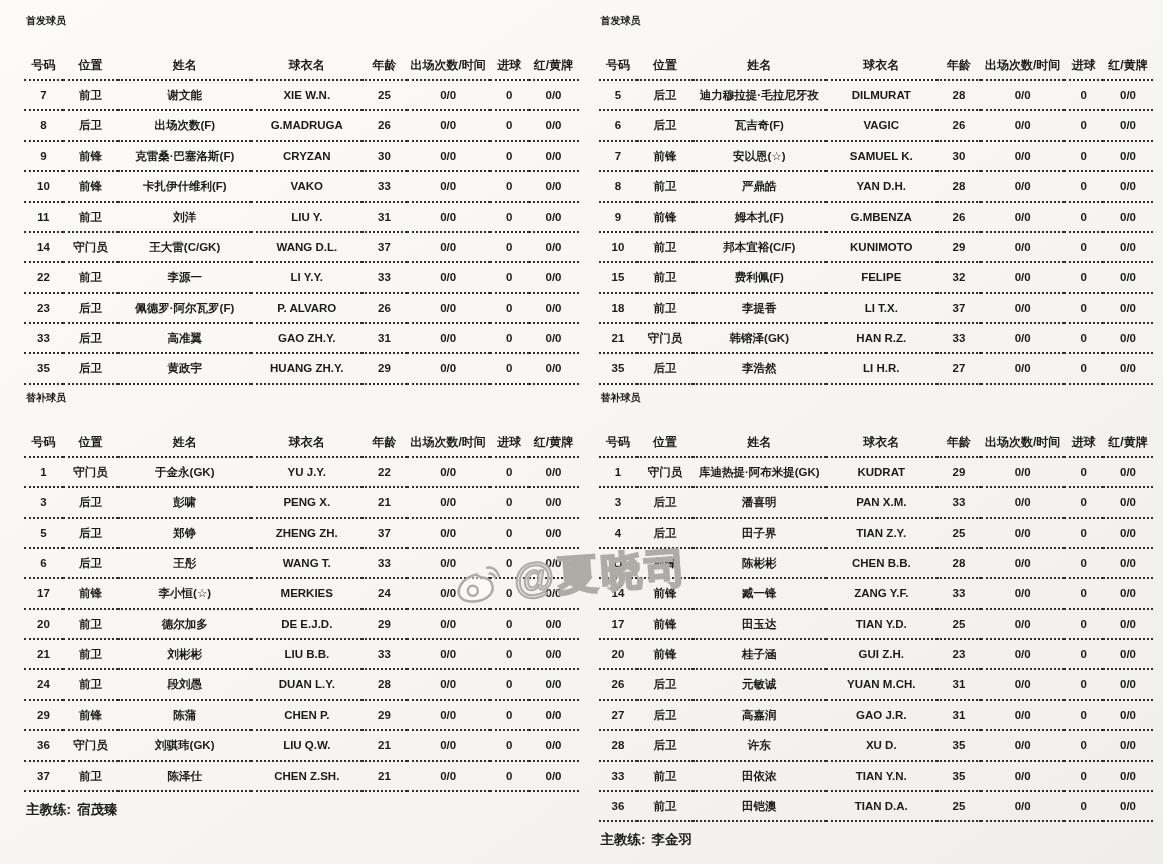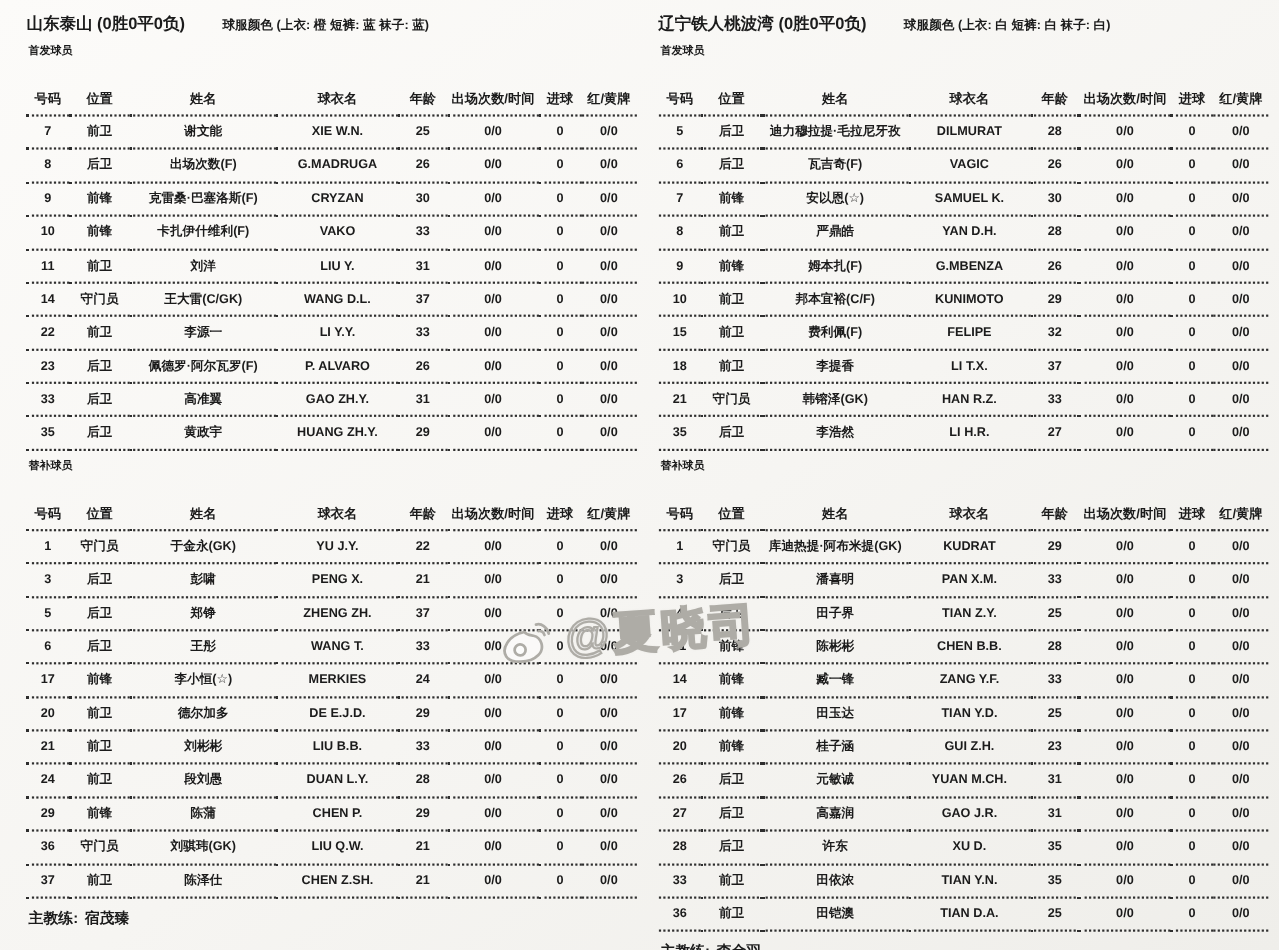--- a/index.html
+++ b/index.html
@@ -46,24 +46,20 @@
     white-space:nowrap;
   }
 </style>
 </head>
 <body>
 
 <div class="page">
   <div class="cols">
 
     <div class="team-col">
-      <div class="team-header">
-        <span class="team-title">山东泰山 (0胜0平0负)</span>
-        <span class="team-kit">球服颜色 (上衣: 橙 短裤: 蓝 袜子: 蓝)</span>
-      </div>
 
       <div class="section-title">首发球员</div>
       <table>
         <colgroup>
             <col style="width:7%">
             <col style="width:10%">
             <col style="width:24%">
             <col style="width:20%">
             <col style="width:8%">
             <col style="width:15%">
@@ -323,24 +319,20 @@
             </tr>
           </tbody>
       </table>
 
       <div class="coach-line">
         <span>主教练:</span><span class="coach-name">宿茂臻</span>
       </div>
     </div>
 
     <div class="team-col">
-      <div class="team-header">
-        <span class="team-title">辽宁铁人桃波湾 (0胜0平0负)</span>
-        <span class="team-kit">球服颜色 (上衣: 白 短裤: 白 袜子: 白)</span>
-      </div>
 
       <div class="section-title">首发球员</div>
       <table>
         <colgroup>
             <col style="width:7%">
             <col style="width:10%">
             <col style="width:24%">
             <col style="width:20%">
             <col style="width:8%">
             <col style="width:15%">

